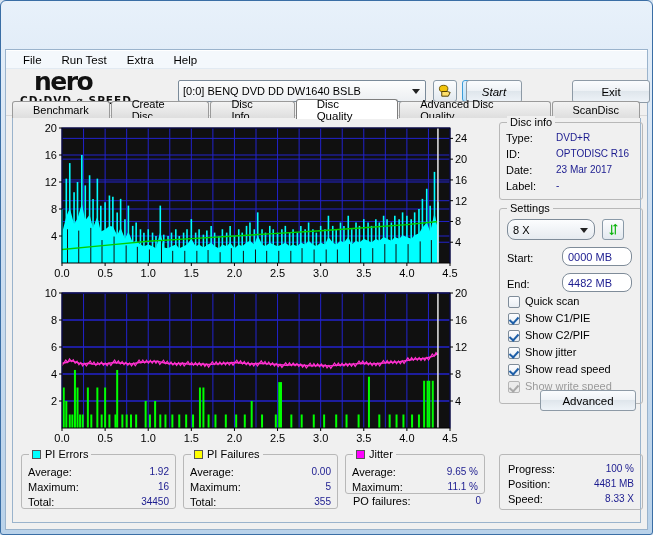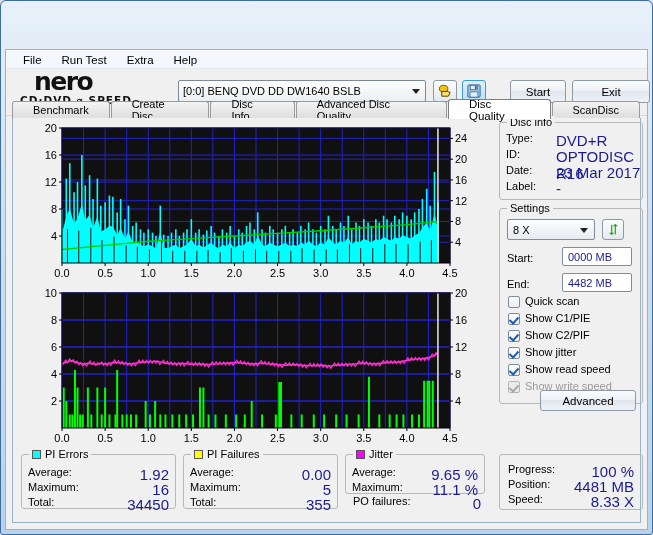--- a/index.html
+++ b/index.html
@@ -139,25 +139,25 @@
     border:1px solid #b8b8b8; border-radius:3px;
     background:transparent;
   }
   .gbox > .legend{
     position:absolute; top:-7px; left:7px; background:#f0f0f0;
     padding:0 3px; font-size:11px; color:#000;
     display:flex; align-items:center; gap:4px;
   }
   .swatch{ width:9px;height:9px;border:1px solid #555; display:inline-block;}
   .row{ position:absolute; font-size:11px; color:#000; }
-  .val{ position:absolute; font-size:15px; color:#1b1b8f; }
+  .val{ position:absolute; font-size:10px; color:#1b1b8f; }
   .field{
     position:absolute; border:1px solid #7f8c99; background:#fff;
     font-size:11px; color:#1b1b8f; display:flex;align-items:center;
-    justify-content:flex-start; padding-left:5px; border-radius:2px;
+    justify-content:flex-start; padding-left:5px; border-radius:8px;
   }
   .cb{
     position:absolute; width:12px;height:12px;border:1px solid #7f8c99;
     background:linear-gradient(180deg,#fcfdff,#e9eef3); border-radius:2px;
   }
   .cb.checked:after{
     content:""; position:absolute; left:2px; top:1px;
     width:4px;height:7px;border:solid #1e5fa8; border-width:0 2px 2px 0;
     transform:rotate(42deg);
   }
@@ -201,30 +201,30 @@
 
       <div class="tb-btn sel" style="left:456px;">
         <svg width="14" height="14" viewBox="0 0 16 16">
           <rect x="1" y="1" width="14" height="14" rx="1" fill="#9fc9e8" stroke="#2f5d86" stroke-width="1"></rect>
           <rect x="4" y="1.5" width="8" height="5" fill="#e8f3fb" stroke="#2f5d86" stroke-width="0.8"></rect>
           <rect x="9" y="2.3" width="2" height="3.4" fill="#2f5d86"></rect>
           <rect x="3.5" y="9" width="9" height="6" fill="#dfeefa" stroke="#2f5d86" stroke-width="0.8"></rect>
         </svg>
       </div>
 
-      <div class="btn" style="left:504px;width:56px;">Start</div>
+      <div class="btn" style="left:460px;width:56px;font-style:italic;">Start</div>
       <div class="btn" style="left:566px;width:78px;">Exit</div>
     </div>
 
     <div class="tabstrip" style="top:49px;">
       <div class="tab">Benchmark</div>
       <div class="tab">Create Disc</div>
       <div class="tab">Disc Info</div>
+      <div class="tab active">Disc Quality</div>
       <div class="tab">Advanced Disc Quality</div>
-      <div class="tab active">Disc Quality</div>
       <div class="tab">ScanDisc</div>
     </div>
 
     <div class="tabpage" style="top:68px;">
 
       <div class="chart-wrap" style="left:3px; top:2px;">
         <svg id="chart0" class="chart-svg" width="478" height="165">
             <rect x="0" y="0" width="478" height="165" fill="#f0f0f0"></rect>
             <rect x="46" y="8" width="388" height="135" fill="#101010"></rect>
             <line x1="46" y1="8" x2="46" y2="143" stroke="#2222cc" stroke-width="1"></line>

